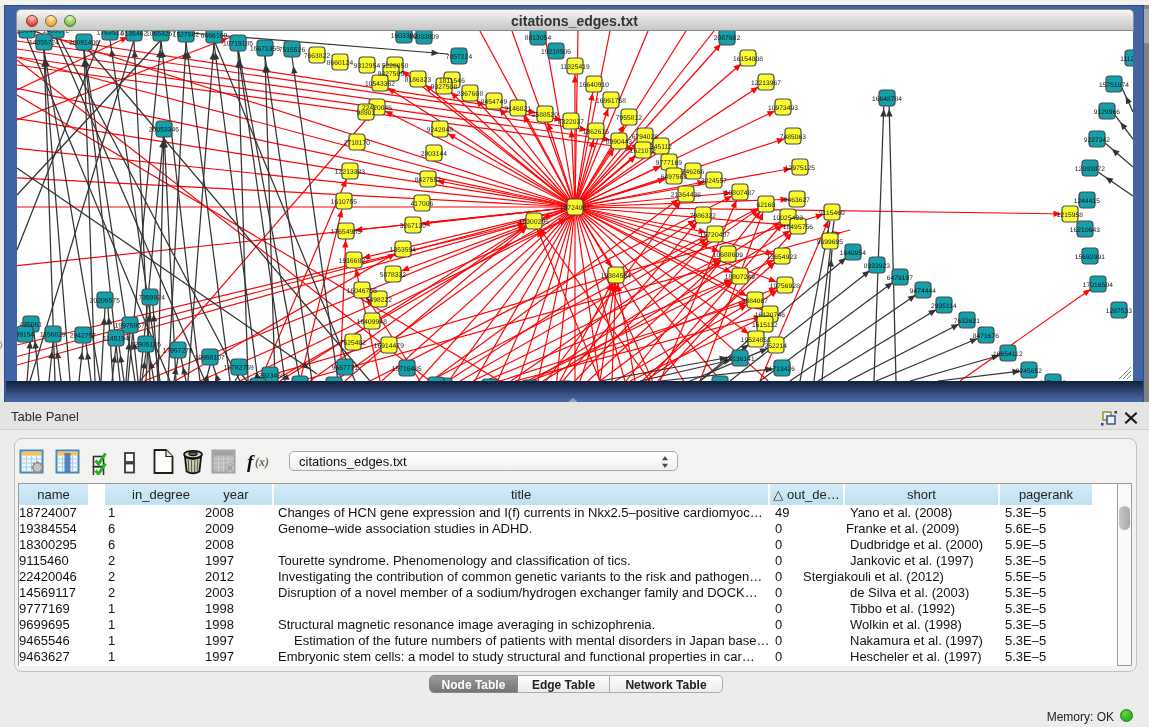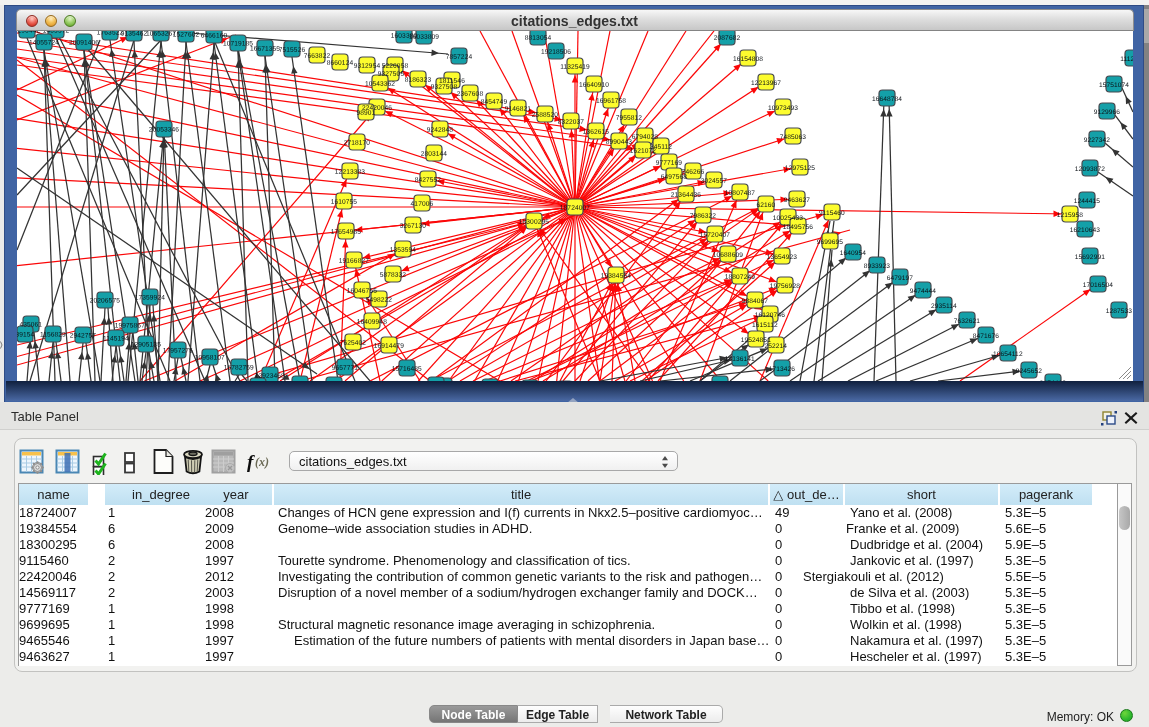--- a/index.html
+++ b/index.html
@@ -26,21 +26,21 @@
   border:1px solid #c2c2c0; border-radius:8px; }
 #tablebg { left:18px; top:483px; width:1114px; height:183px; background:#fff; border:1px solid #9a9a9a; border-bottom:none; }
 .th { top:484px; height:21px; background:linear-gradient(#d3ecf9,#bfe0f1); position:absolute;
   font-size:13px; color:#222; text-align:center; line-height:21px; }
 .tr { position:absolute; left:0; width:1100px; height:16px; font-size:13px; color:#111; }
 .tr span { position:absolute; top:0; white-space:nowrap; }
 
 #dropdown { left:289px; top:451px; width:389px; height:20px; background:linear-gradient(#ffffff,#f0f0f0);
   border:1px solid #a8a8a8; border-radius:5px; font-size:13px; color:#111; padding:2px 0 0 9px; }
 
-.tab { top:675px; height:18px; font-size:12px; font-weight:bold; text-align:center; line-height:18px;margin-top:30px; }
+.tab { top:675px; height:18px; font-size:12px; font-weight:bold; text-align:center; line-height:18px; }
 #scrolltrack { left:1117px; top:483px; width:15px; height:183px; background:#fafafa; border:1px solid #9a9a9a; }
 #scrollthumb { left:1119px; top:506px; width:11px; height:24px; background:linear-gradient(90deg,#c6c6c6,#a8a8a8); border-radius:6px; }
 #memlabel { right:35px; top:710px; font-size:12px; color:#222; }
 #memdot { left:1120px; top:709px; width:13px; height:13px; border-radius:50%;
   background:radial-gradient(circle at 35% 30%, #6ed63b, #2eb82e 60%, #1f9e22); border:1px solid #187818; }
 </style></head><body>
 <div id="topstrip" class="abs"></div>
 <div id="desk" class="abs"></div>
 <div id="leftstrip" class="abs"></div>
 <div id="rightstrip" class="abs"></div>
@@ -891,21 +891,21 @@
     <span style="left:278px">Genome–wide association studies in ADHD.</span>
     <span style="left:775px">0</span>
     <span style="left:846px">Franke et al. (2009)</span>
     <span style="left:1005px">5.6E–5</span>
   </div>
 <div class="tr" style="top:537px">
     <span style="left:19px">18300295</span>
     <span style="left:108px">6</span>
     <span style="left:205px">2008</span>
     <span style="left:775px">0</span>
-    <span style="left:850px">Dudbridge et al. (2004)</span>
+    <span style="left:850px">Dudbridge et al. (2000)</span>
     <span style="left:1005px">5.9E–5</span>
   </div>
 <div class="tr" style="top:553px">
     <span style="left:19px">9115460</span>
     <span style="left:108px">2</span>
     <span style="left:205px">1997</span>
     <span style="left:278px">Tourette syndrome. Phenomenology and classification of tics.</span>
     <span style="left:775px">0</span>
     <span style="left:850px">Jankovic et al. (1997)</span>
     <span style="left:1005px">5.3E–5</span>
@@ -926,21 +926,21 @@
     <span style="left:278px">Disruption of a novel member of a sodium/hydrogen exchanger family and DOCK…</span>
     <span style="left:775px">0</span>
     <span style="left:850px">de Silva et al. (2003)</span>
     <span style="left:1005px">5.3E–5</span>
   </div>
 <div class="tr" style="top:601px">
     <span style="left:19px">9777169</span>
     <span style="left:108px">1</span>
     <span style="left:205px">1998</span>
     <span style="left:775px">0</span>
-    <span style="left:850px">Tibbo et al. (1998)</span>
+    <span style="left:850px">Tibbo et al. (1992)</span>
     <span style="left:1005px">5.3E–5</span>
   </div>
 <div class="tr" style="top:617px">
     <span style="left:19px">9699695</span>
     <span style="left:108px">1</span>
     <span style="left:205px">1998</span>
     <span style="left:278px">Structural magnetic resonance image averaging in schizophrenia.</span>
     <span style="left:775px">0</span>
     <span style="left:850px">Wolkin et al. (1998)</span>
     <span style="left:1005px">5.3E–5</span>
@@ -951,24 +951,25 @@
     <span style="left:205px">1997</span>
     <span style="left:294px">Estimation of the future numbers of patients with mental disorders in Japan base…</span>
     <span style="left:775px">0</span>
     <span style="left:850px">Nakamura et al. (1997)</span>
     <span style="left:1005px">5.3E–5</span>
   </div>
 <div class="tr" style="top:649px">
     <span style="left:19px">9463627</span>
     <span style="left:108px">1</span>
     <span style="left:205px">1997</span>
+    <span style="left:278px">Embryonic stem cells: a model to study structural and functional properties in car…</span>
     <span style="left:775px">0</span>
     <span style="left:850px">Hescheler et al. (1997)</span>
     <span style="left:1005px">5.3E–5</span>
   </div>
 <div id="scrolltrack" class="abs"></div>
 <div id="scrollthumb" class="abs"></div>
 
 <div class="tab abs" style="left:429px;width:89px;background:linear-gradient(#9a9a9a,#757575);color:#fff;border:1px solid #888;border-radius:5px 0 0 5px;">Node Table</div>
-<div class="tab abs" style="left:518px;width:80px;background:linear-gradient(#fefefe,#ececec);color:#222;border:1px solid #aaa;border-left:none;">Edge Table</div>
+<div class="tab abs" style="left:518px;width:92px;background:linear-gradient(#fefefe,#ececec);color:#222;border:1px solid #aaa;border-left:none;">Edge Table</div>
 <div class="tab abs" style="left:610px;width:113px;background:linear-gradient(#fefefe,#ececec);color:#222;border:1px solid #aaa;border-left:none;border-radius:0 5px 5px 0;">Network Table</div>
 <div id="memlabel" class="abs">Memory: OK</div>
 <div id="memdot" class="abs"></div>
 
 </body></html>

